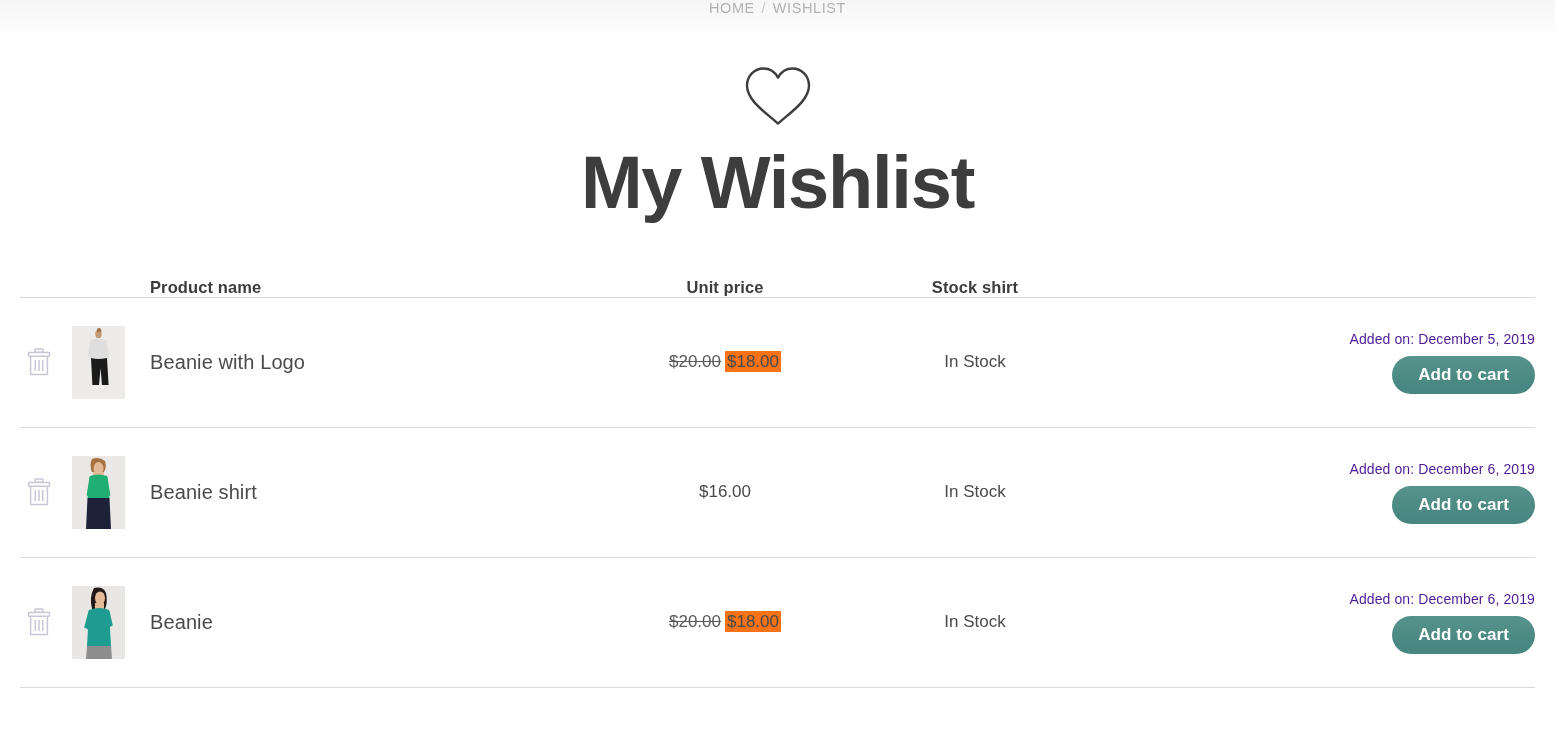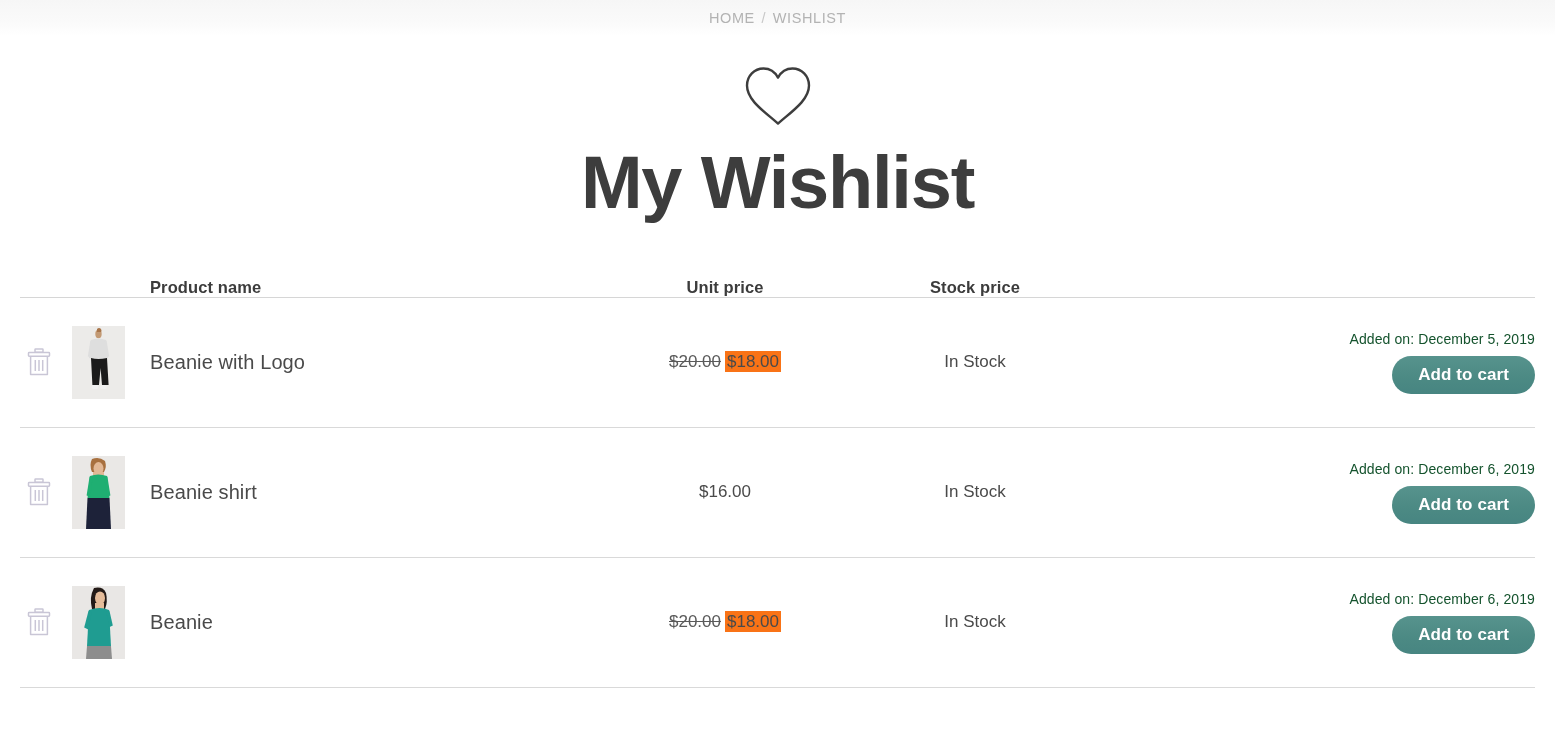--- a/index.html
+++ b/index.html
@@ -16,21 +16,21 @@
     color: #3c3c3c;
     -webkit-font-smoothing: antialiased;
   }
 
   
   .breadcrumb-bar {
     height: 36px;
     width: 100%;
     background: linear-gradient(to bottom, #f6f6f6 0%, #fafafa 60%, #ffffff 100%);
     display: flex;
-    align-items: center;
+    align-items: flex-start;
     justify-content: center;
   }
   .breadcrumb {
     font-size: 14.5px;
     letter-spacing: 0.6px;
     color: #b3b3b3;
     font-weight: 400;
     white-space: nowrap;
   }
   .breadcrumb .crumb-link { color: #b3b3b3; text-decoration: none; }
@@ -141,21 +141,21 @@
     color: #4a4a4a;
   }
 
   
   .stock-cell { text-align: center; font-size: 17px; color: #4a4a4a; }
 
   
   .actions-cell { text-align: right; padding-right: 24px; }
   .added-on {
     font-size: 14px;
-    color: #14532d;
+    color: #4c1d95;
     margin-bottom: 9px;
     letter-spacing: 0.1px;
     white-space: nowrap;
   }
   .add-to-cart-btn {
     display: inline-block;
     background: linear-gradient(to bottom, #57938d 0%, #4c8a84 55%, #478581 100%);
     color: #ffffff;
     font-size: 17px;
     font-weight: 700;
@@ -196,21 +196,21 @@
       <col class="col-price">
         <col class="col-stock">
         <col class="col-actions">
     </colgroup>
     <thead>
       <tr>
         <th></th>
         <th></th>
         <th class="th-name">Product name</th>
         <th class="th-price">Unit price</th>
-        <th class="th-stock">Stock price</th>
+        <th class="th-stock">Stock shirt</th>
         <th></th>
       </tr>
     </thead>
     <tbody>
 
       <tr>
         <td>
           <button class="remove-btn">
             <span>
               <svg viewBox="0 0 26 30" width="26" height="30" xmlns="http://www.w3.org/2000/svg" aria-hidden="true">

